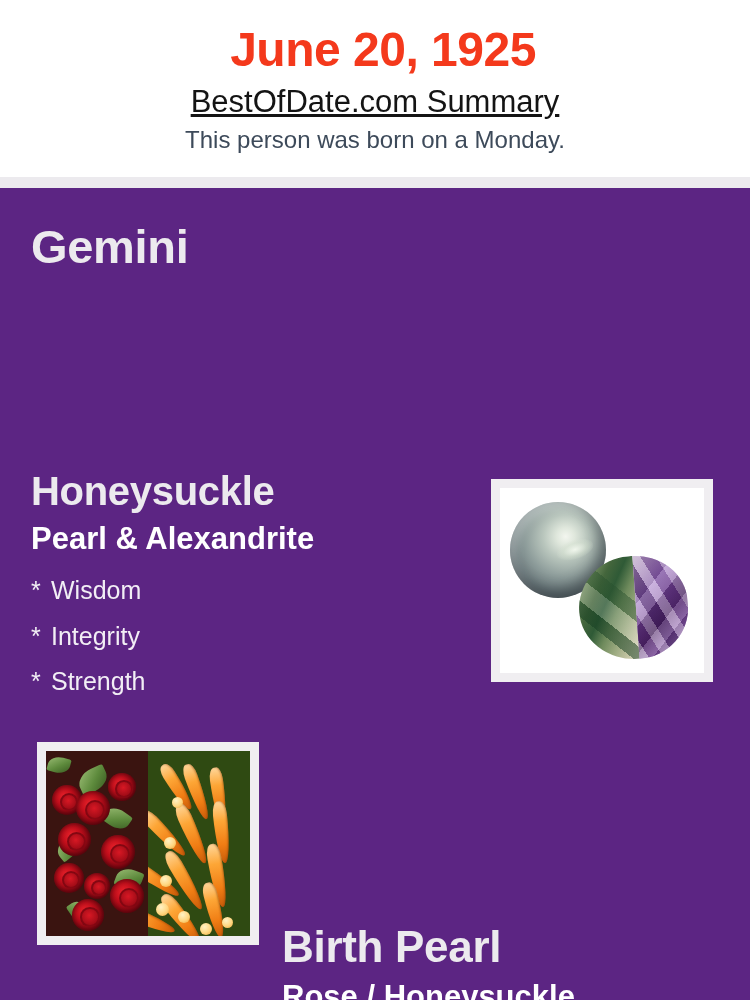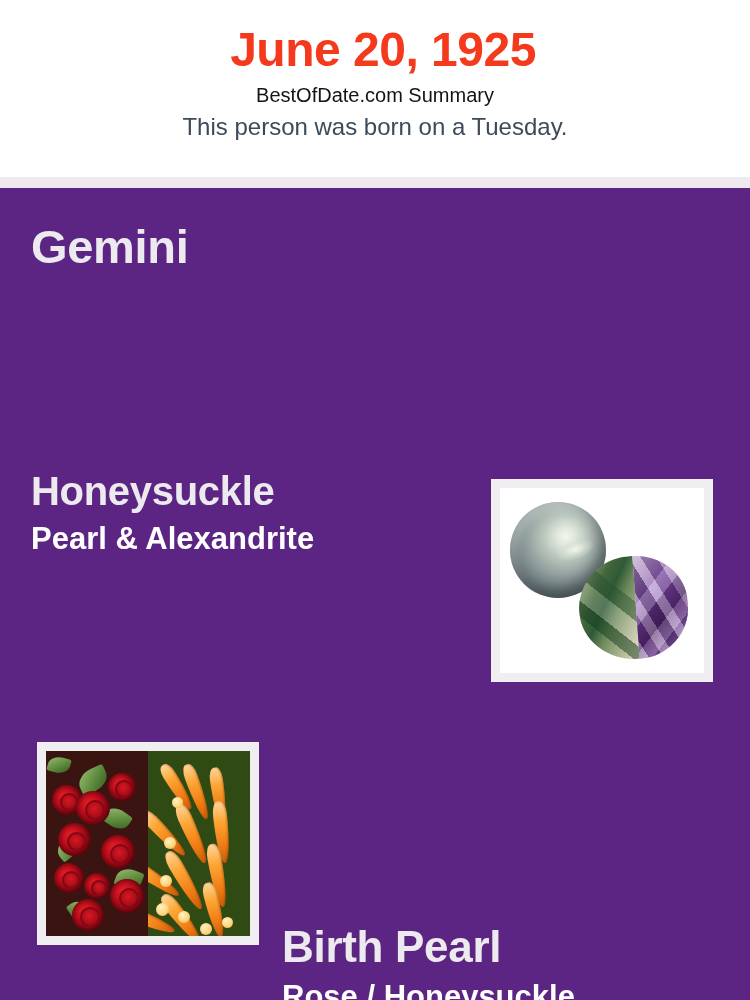--- a/index.html
+++ b/index.html
@@ -37,24 +37,25 @@
     font-size: 48px;
     font-weight: 700;
     color: #f4391c;
     letter-spacing: -0.5px;
     line-height: 1.16;
     padding-left: 16px;
   }
 
   .header-site {
     margin-top: 5px;
-    font-size: 20px;
+    font-size: 31px;
     font-weight: 400;
     color: #141414;
     line-height: 1.2;
+    text-decoration: underline;
   }
 
   .header-sub {
     margin-top: 6px;
     font-size: 24px;
     font-weight: 400;
     color: #3d4a5a;
     line-height: 1.2;
   }
 
@@ -307,33 +308,44 @@
   .birthflower .section-sub   { font-size: 31px; }
 </style>
 </head>
 <body>
 
 <div id="page">
 
   <div class="header">
     <div class="header-date">June 20, 1925</div>
     <div class="header-site">BestOfDate.com Summary</div>
-    <div class="header-sub">This person was born on a Tuesday.</div>
+    <div class="header-sub">This person was born on a Monday.</div>
   </div>
   <div class="header-divider"></div>
 
   <div class="body-panel">
 
     <div class="zodiac">
       <div class="zodiac-title">Gemini</div>
     </div>
 
     <div class="birthstone">
       <div class="section-title">Honeysuckle</div>
       <div class="section-sub">Pearl &amp; Alexandrite</div>
+      <ul class="bullets">
+        <li>
+          <span class="star">*</span><span>Wisdom</span>
+        </li>
+        <li>
+          <span class="star">*</span><span>Integrity</span>
+        </li>
+        <li>
+          <span class="star">*</span><span>Strength</span>
+        </li>
+      </ul>
     </div>
 
     <div class="birthflower">
       <div class="section-title">Birth Pearl</div>
       <div class="section-sub">Rose / Honeysuckle</div>
 
     </div>
 
   </div>
 

